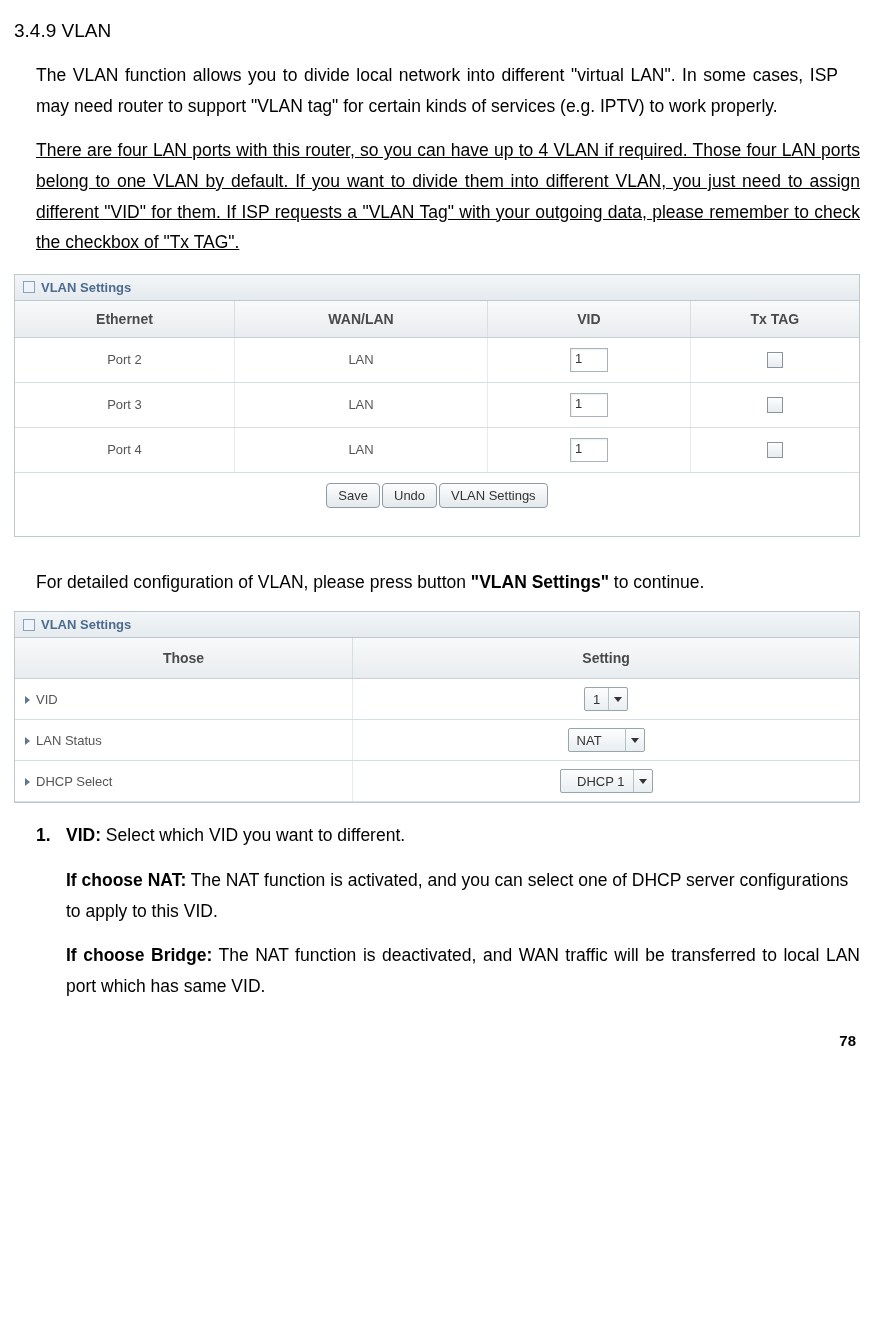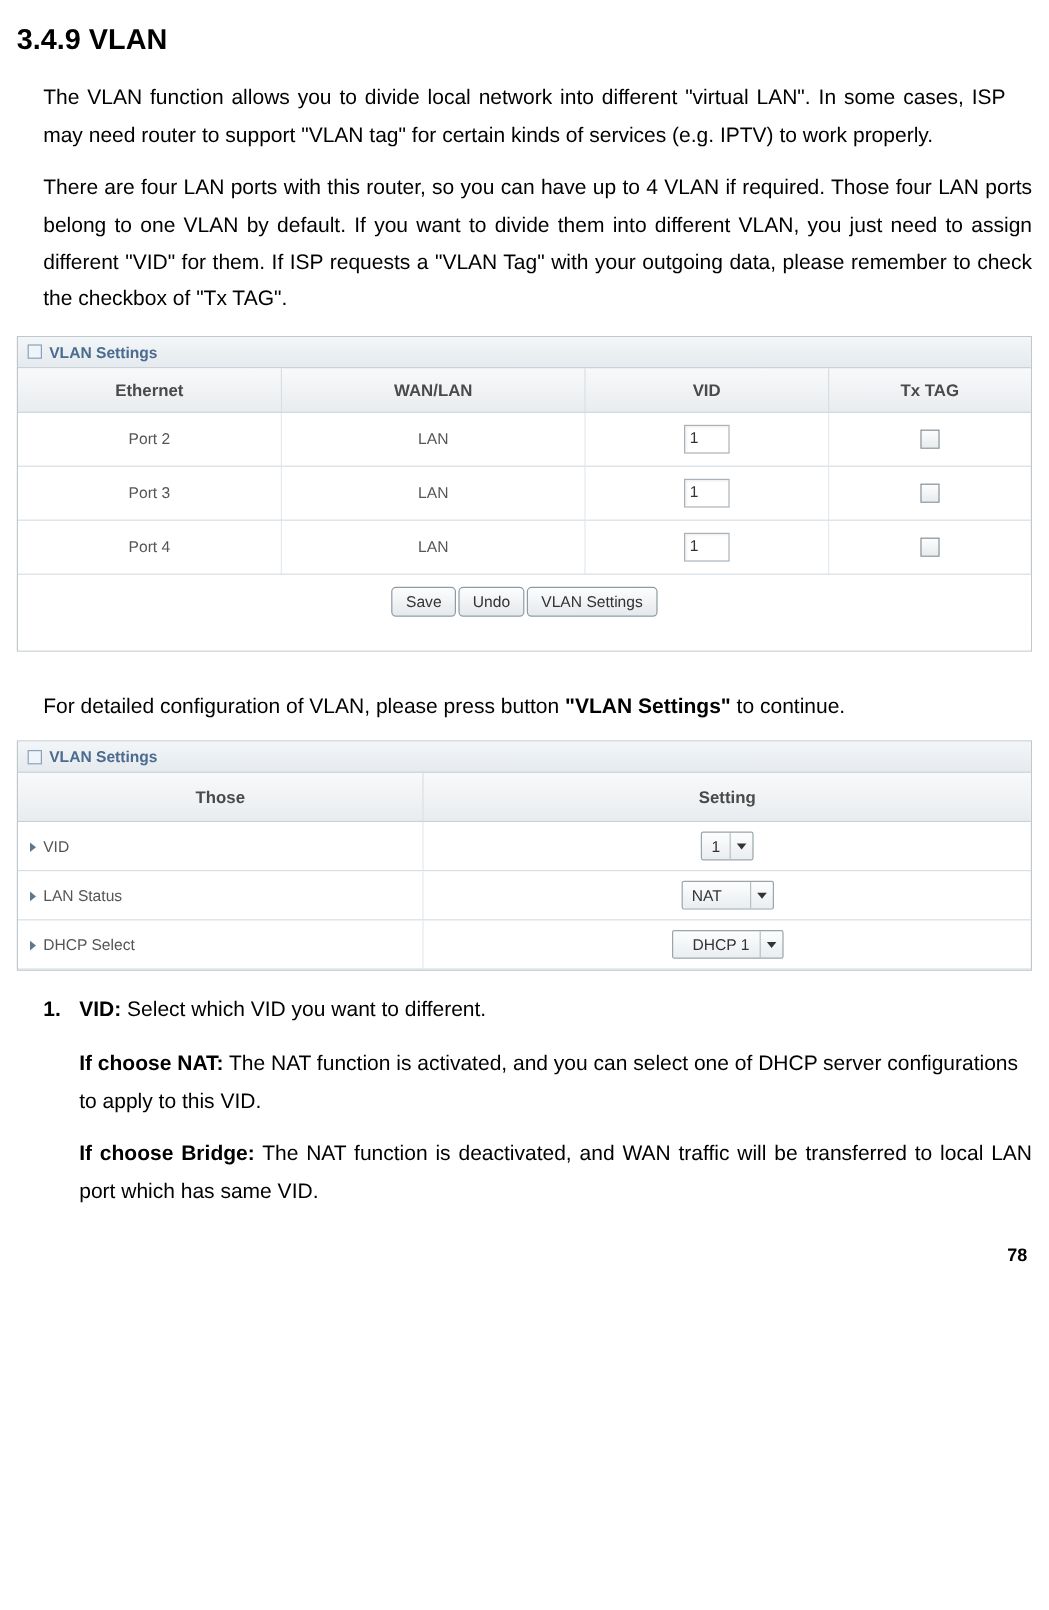--- a/index.html
+++ b/index.html
@@ -5,33 +5,34 @@
   body {
     margin: 0;
     padding: 20px 14px 20px 14px;
     font-family: Arial, "Helvetica Neue", Helvetica, sans-serif;
     font-size: 17.5px;
     color: #000;
     background: #fff;
     width: 846px;
   }
   .section-heading {
-    font-weight: bold;
-    font-size: 24px;
+    font-weight: normal;
+    font-size: 19px;
     margin: 0 0 18px 0;
   }
   .para {
     margin: 0 22px 14px 22px;
     line-height: 1.75;
   }
   .para.justify { text-align: justify; }
   .para2 {
     margin: 0 0 16px 22px;
     line-height: 1.75;
     text-align: justify;
+    text-decoration: underline;
   }
   .figure-wrap {
     margin: 6px 0 30px 0;
   }
   
   .panel {
     border: 1px solid #bfc8cc;
     margin: 0;
     font-size: 13px;
     color: #444;

